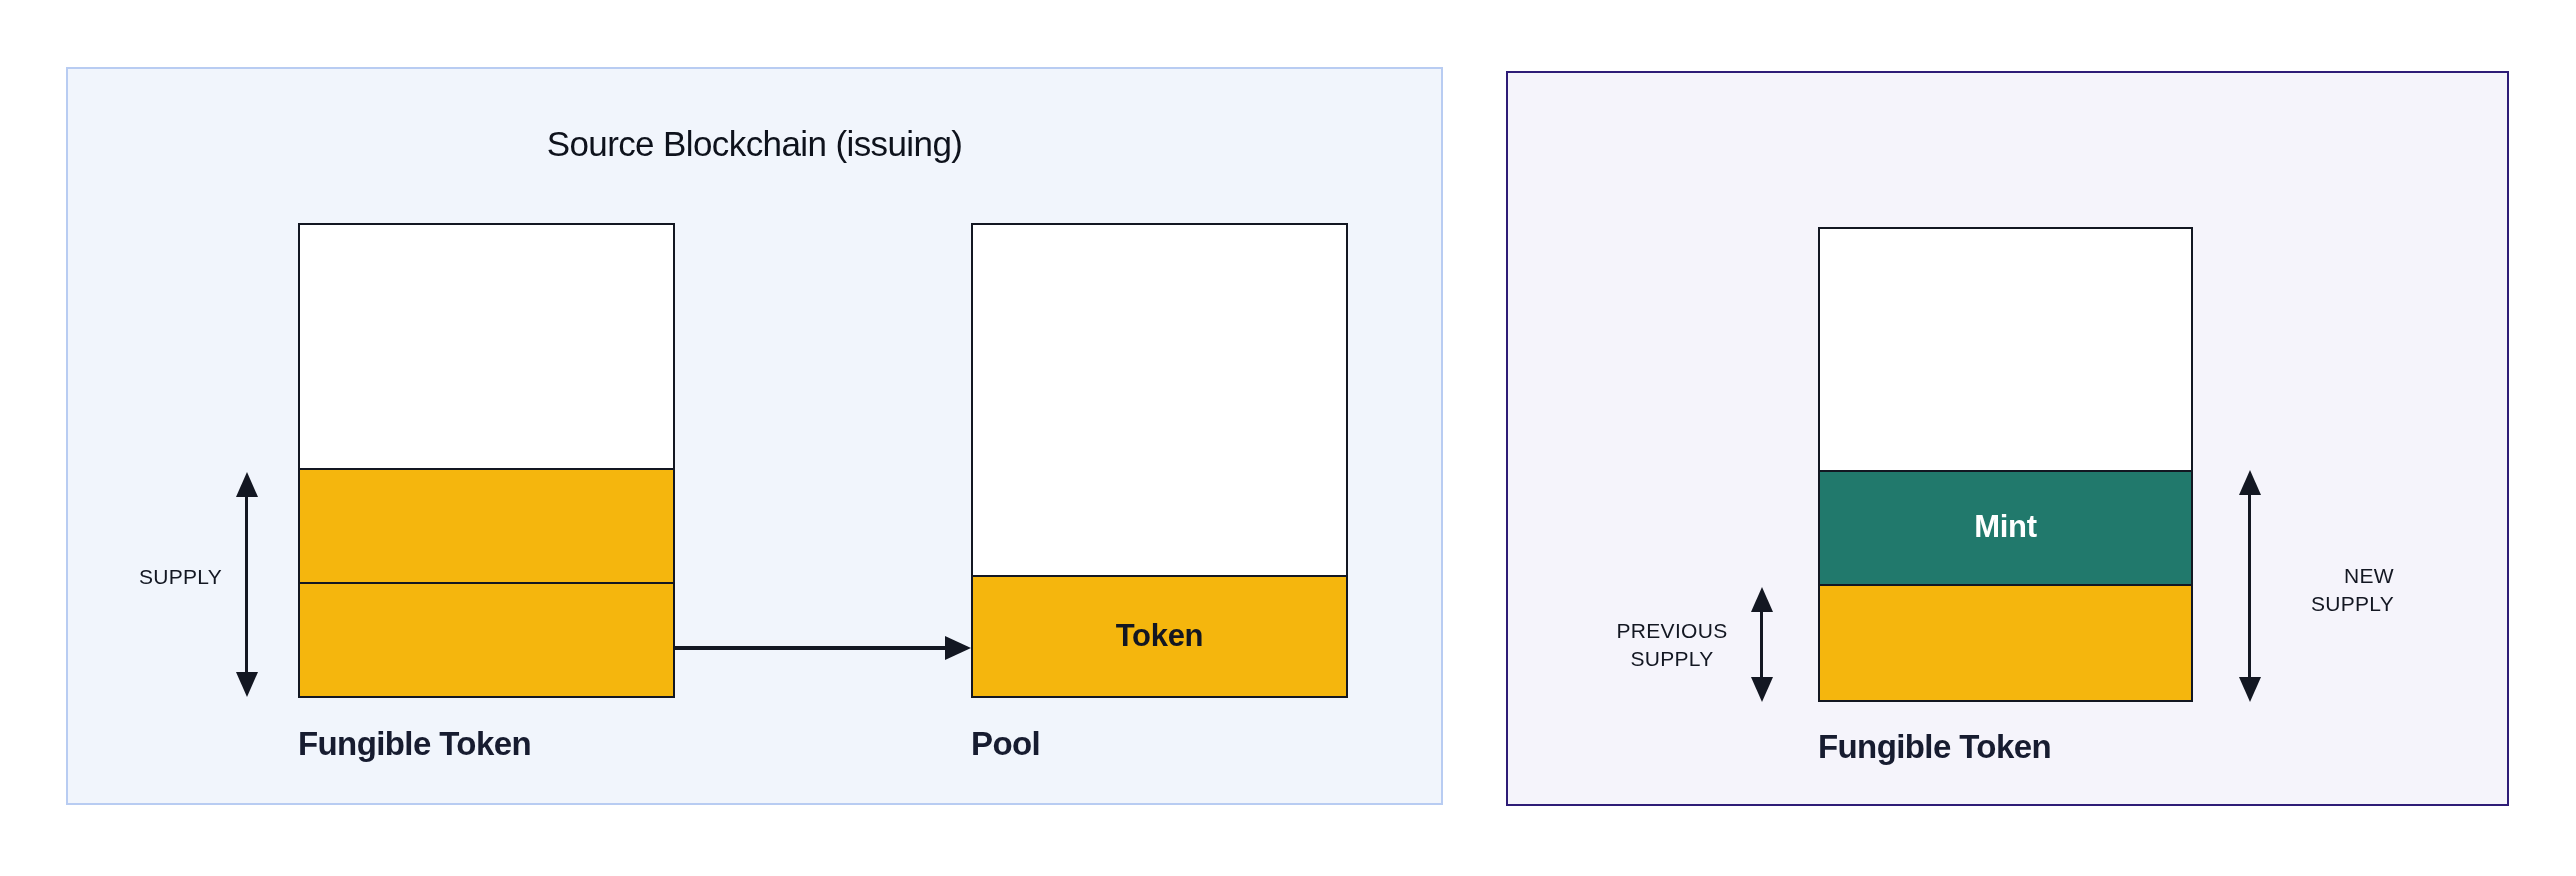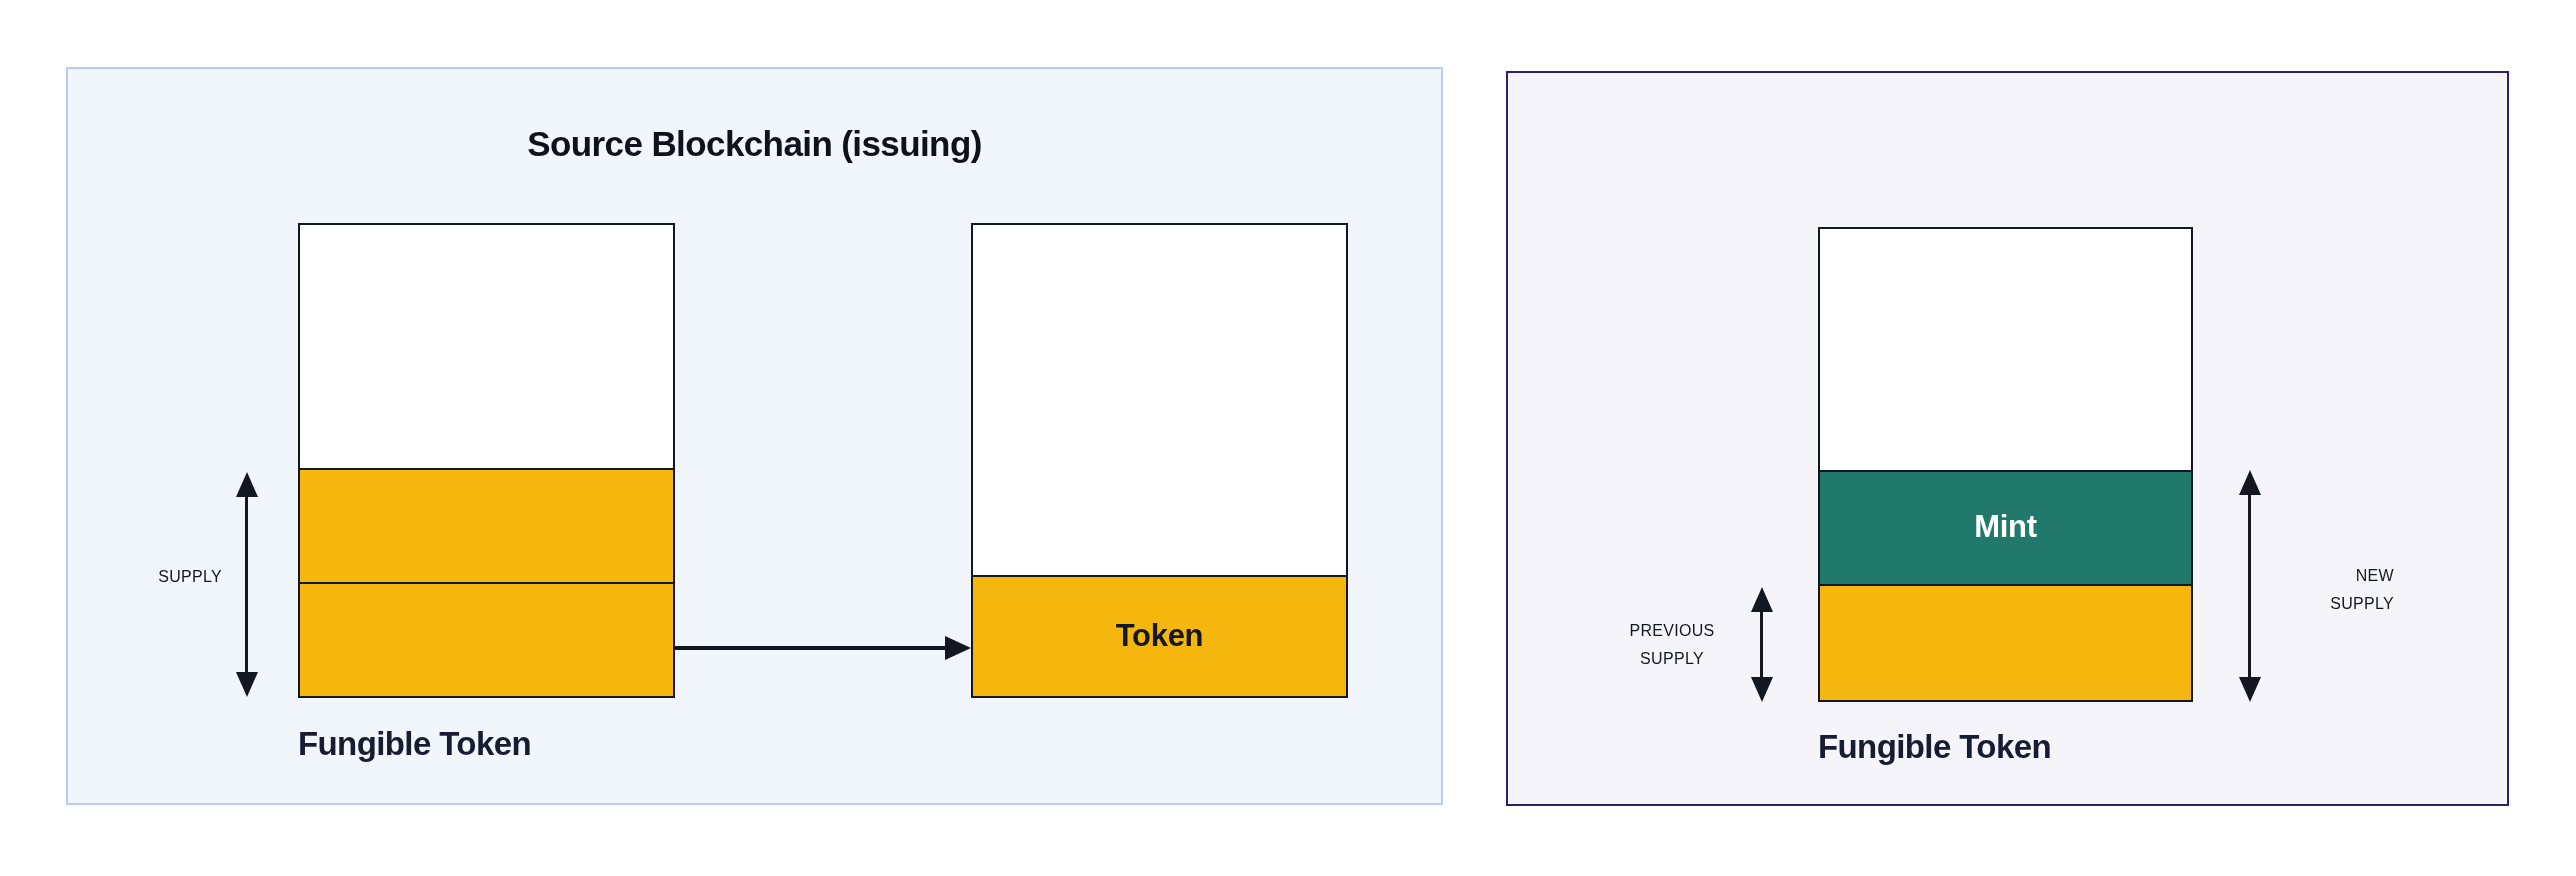--- a/index.html
+++ b/index.html
@@ -28,21 +28,21 @@
     left: 1506px; top: 71px;
     width: 1003px; height: 735px;
     background: #F5F4FB;
     border: 2.8px solid #2E1C77;
   }
   .panel-title {
     position: absolute;
     left: 0; right: 0;
     text-align: center;
     font-size: 35px;
-    font-weight: 700;
+    font-weight: 400;
     letter-spacing: -0.6px;
     color: #0E121C;
   }
   .panel-source .panel-title { top: 55px; }
   .panel-destination .panel-title { top: 53px; }
 
   
   .token-box {
     position: absolute;
     border: 2.8px solid #131722;
@@ -94,21 +94,21 @@
     color: #171C30;
     line-height: 40px;
   }
   .cap-ft-source { left: 230px;  width: 377px; top: 655px; }
   .cap-pool      { left: 903px; width: 377px; top: 655px; }
   .cap-ft-dest   { left: 310px;  width: 375px; top: 654px; }
 
   
   .measure-label {
     position: absolute;
-    font-size: 16px;
+    font-size: 21px;
     font-weight: 400;
     letter-spacing: 0.3px;
     color: #131722;
     line-height: 28px;
   }
   .lbl-supply      { left: 0; width: 154px; top: 494px; text-align: right; }
   .lbl-prev-supply { left: 81px; width: 166px; top: 544px; text-align: center; }
   .lbl-new-supply  { left: 720px; width: 166px; top: 489px; text-align: right; }
   .measure-label span { display: block; }
 
@@ -182,20 +182,21 @@
       <div class="head-right"></div>
     </div>
 
     <div class="token-box box-pool">
       <div class="band band-white edge-line b1"></div>
       <div class="band band-yellow b2">
         <div class="band-label dark">Token</div>
       </div>
     </div>
 
+    <div class="box-caption cap-pool">Pool</div>
   </div>
 
   <div class="panel panel-destination">
 
     <div class="token-box box-ft-dest">
       <div class="band band-white edge-line b1"></div>
       <div class="band band-teal edge-line b2">
         <div class="band-label light">Mint</div>
       </div>
       <div class="band band-yellow b3"></div>

